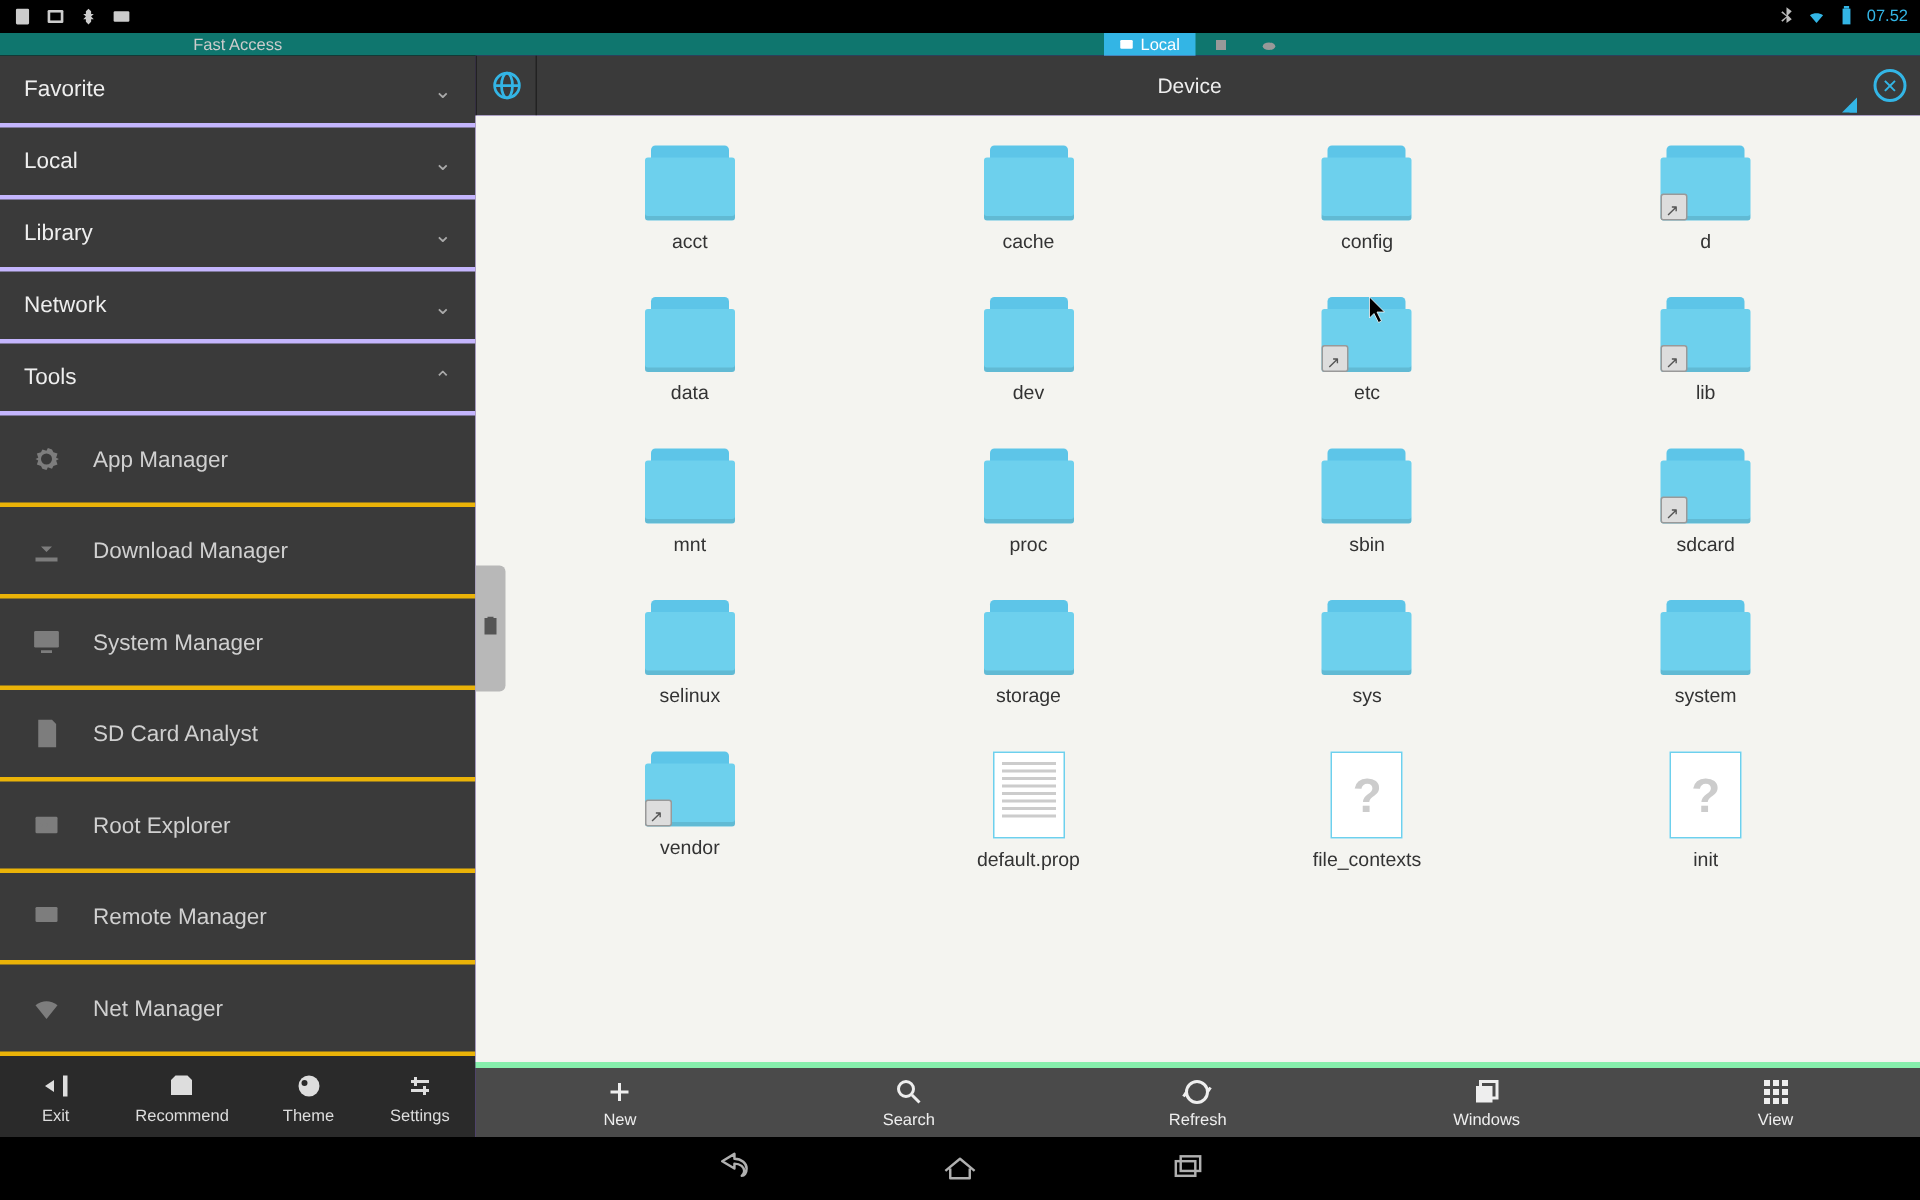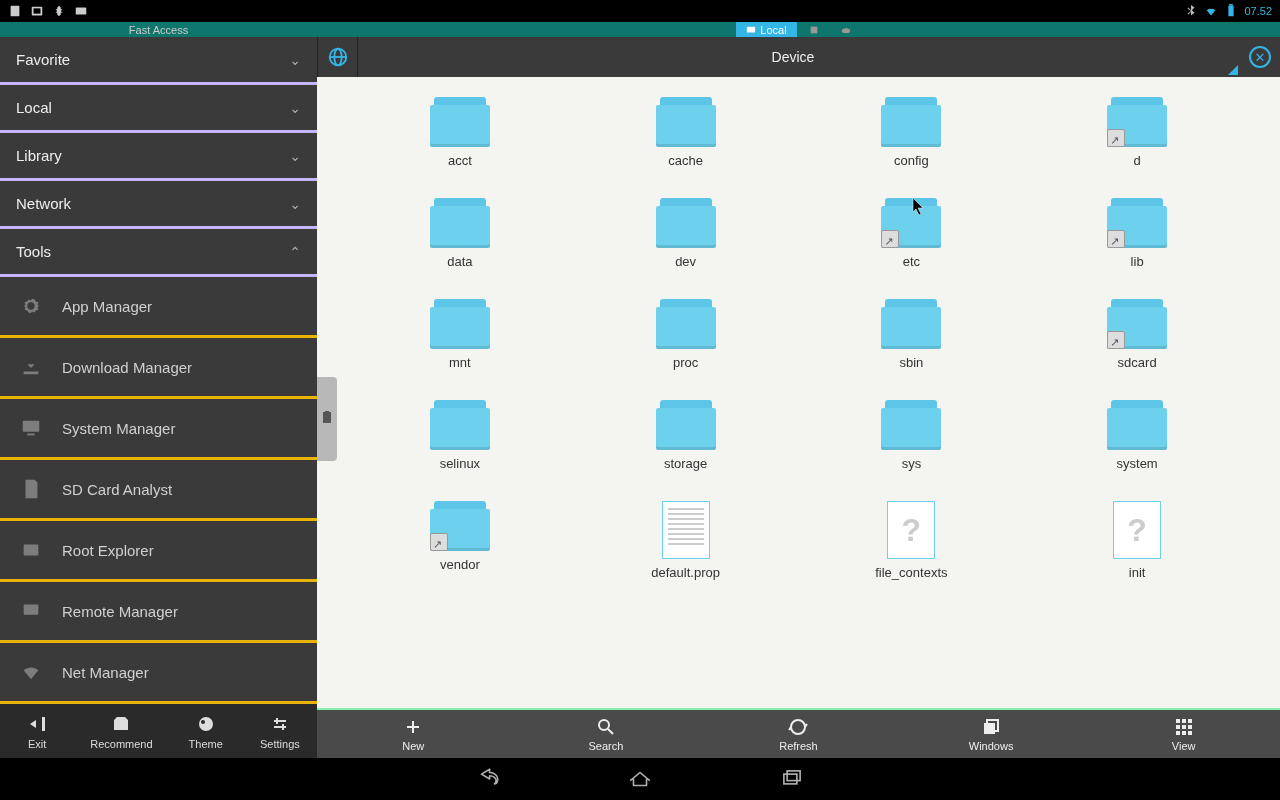--- a/index.html
+++ b/index.html
@@ -51,21 +51,21 @@
 .folder-back { position: absolute; top: 0; left: 4px; width: 52px; height: 12px; background: #5dc5e8; border-radius: 3px 3px 0 0; }
 .folder-front { position: absolute; top: 8px; left: 0; width: 60px; height: 42px; background: #6dd0ed; border-radius: 2px; box-shadow: inset 0 -3px 0 rgba(0,0,0,0.1); }
 .folder-icon.linked::after { content: ""; position: absolute; bottom: 0; left: 0; width: 16px; height: 16px; background: #ddd; border: 1px solid #999; border-radius: 2px; }
 .folder-icon.linked::before { content: "↗"; position: absolute; bottom: 0; left: 3px; z-index: 2; font-size: 11px; color: #555; }
 .file-doc { width: 48px; height: 58px; background: #fff; border: 1px solid #6dd0ed; position: relative; padding: 6px 5px; }
 .file-doc .line { height: 2px; background: #ccc; margin-bottom: 3px; }
 .file-unknown { width: 48px; height: 58px; background: #fff; border: 1px solid #6dd0ed; display: flex; align-items: center; justify-content: center; font-size: 32px; color: #ccc; font-weight: bold; }
 .file-label { font-size: 13px; color: #333; text-align: center; }
 
 
-.bottom-bar { height: 50px; background: #4a4a4a; display: flex; border-top: 2px solid #86efac; }
+.bottom-bar { height: 50px; background: #4a4a4a; display: flex; border-top: 4px solid #86efac; }
 .bb-btn { flex: 1; display: flex; flex-direction: column; align-items: center; justify-content: center; gap: 3px; color: #eee; font-size: 11px; cursor: pointer; }
 .bb-icon { width: 20px; height: 20px; display: inline-flex; align-items: center; justify-content: center; }
 
 
 .nav-bar { height: 42px; background: #000; display: flex; align-items: center; justify-content: center; gap: 120px; }
 .nav-btn { width: 32px; height: 32px; display: flex; align-items: center; justify-content: center; cursor: pointer; opacity: 0.8; }
 .nav-btn svg { width: 26px; height: 26px; }
 
 .cursor { position: absolute; top: 120px; left: 595px; width: 14px; height: 20px; z-index: 100; pointer-events: none; }
 </style>

